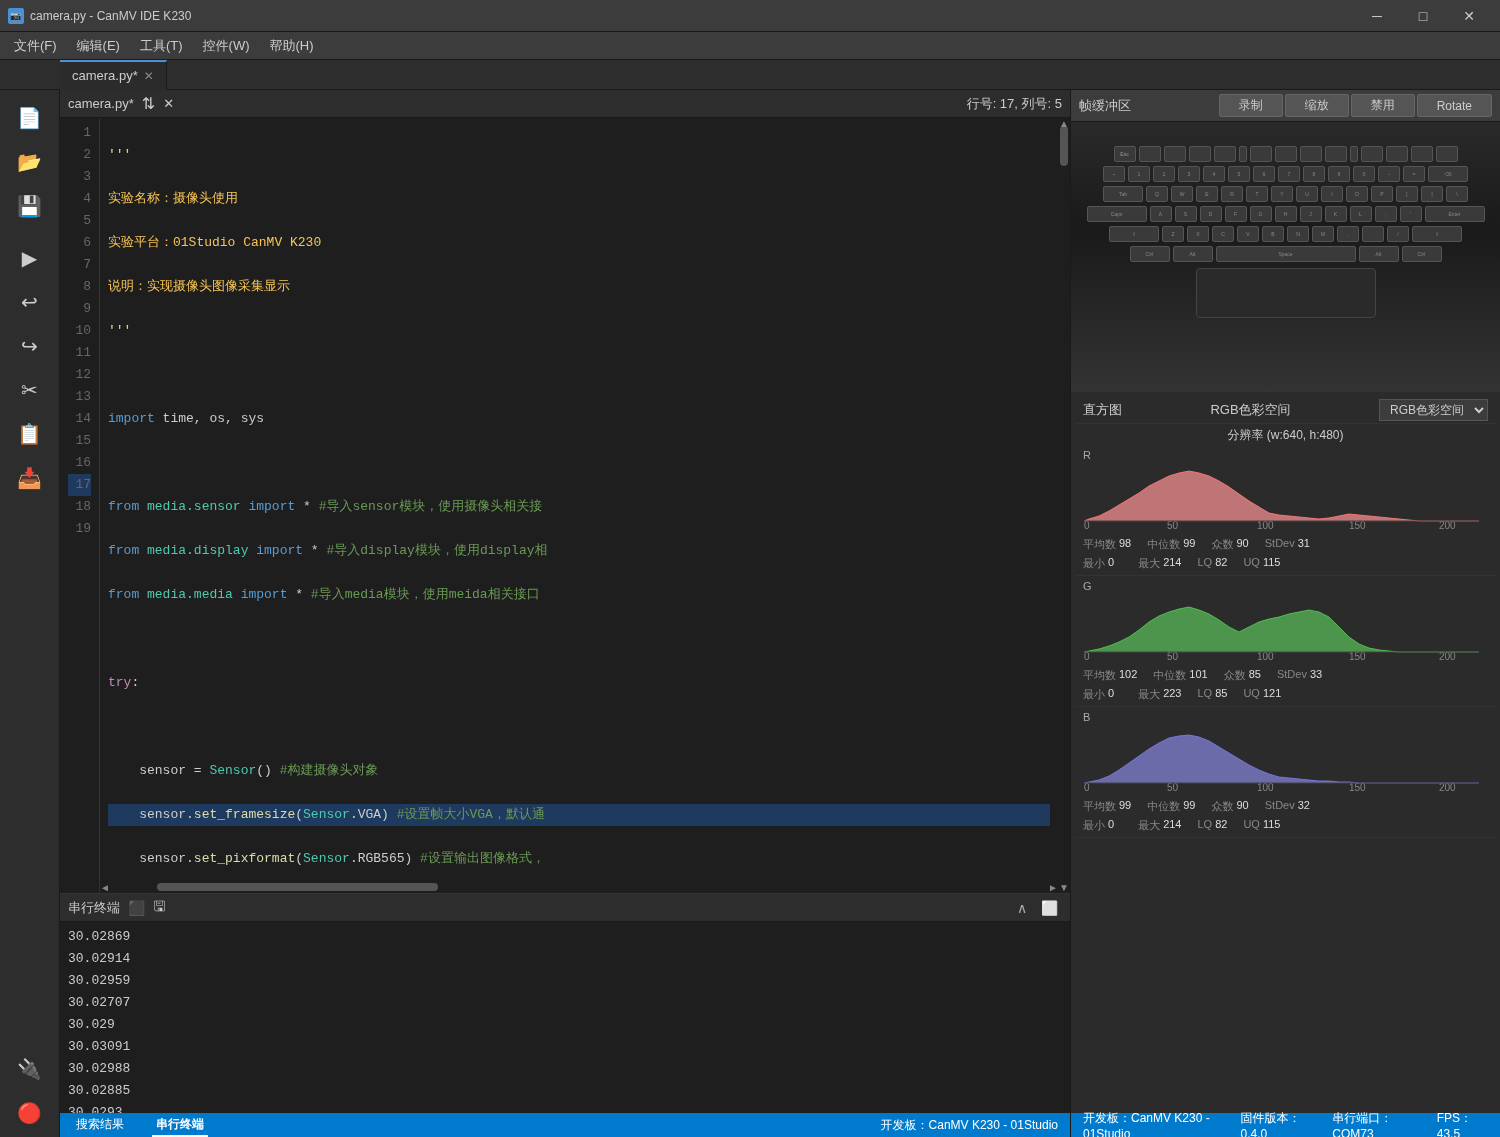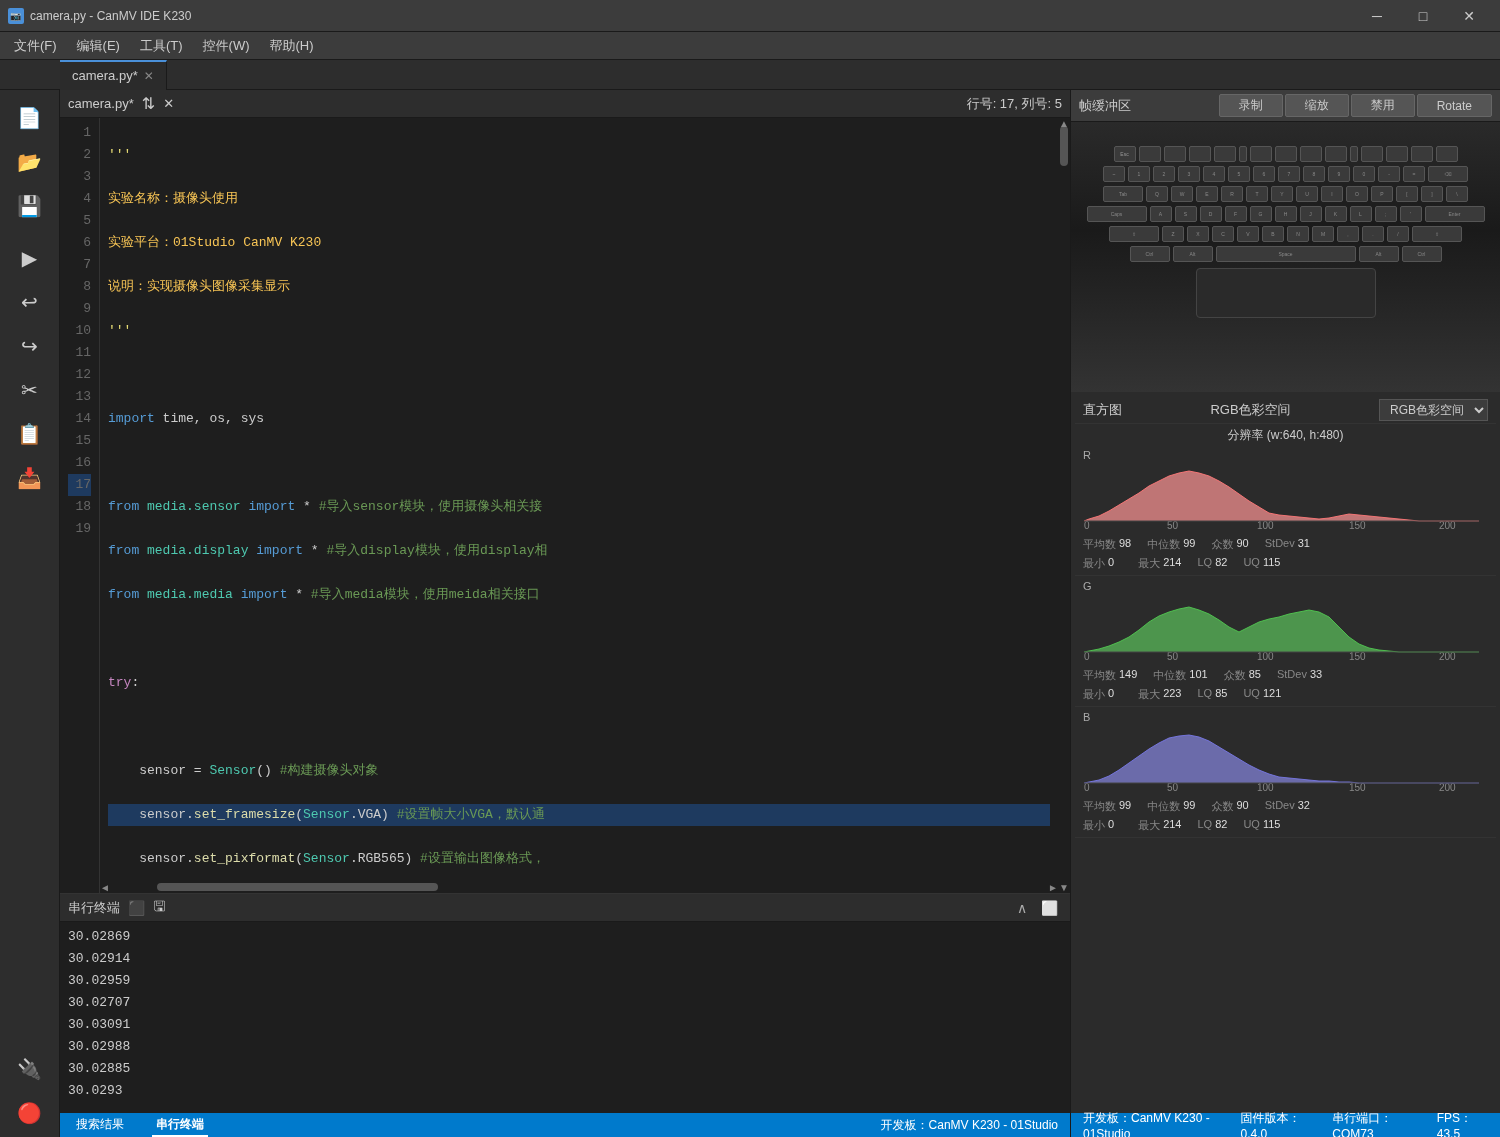--- a/index.html
+++ b/index.html
@@ -574,20 +574,21 @@
         <div id="terminal-header-right">
           <div class="term-icon-btn">∧</div>
           <div class="term-icon-btn">⬜</div>
         </div>
       </div>
       <div id="terminal-content">
         <div>30.02869</div>
         <div>30.02914</div>
         <div>30.02959</div>
         <div>30.02707</div>
+        <div>30.029</div>
         <div>30.03091</div>
         <div>30.02988</div>
         <div>30.02885</div>
         <div>30.0293</div>
 
       </div>
     </div>
 
     <div id="statusbar" style="background:#007acc;">
       <div id="statusbar-tabs">
@@ -784,21 +785,21 @@
             <text x="270" y="68" fill="#888" font-size="10">150</text>
             <text x="360" y="68" fill="#888" font-size="10">200</text>
 
             <path d="M5,60 L10,59 L20,57 L30,54 L40,50 L50,45 L60,38 L70,30 L80,24 L90,20 L100,17 L110,15 L120,18 L130,22 L140,28 L150,35 L160,40 L170,35 L180,30 L190,27 L200,25 L210,22 L220,20 L230,18 L240,20 L250,25 L260,35 L270,45 L280,52 L290,56 L300,58 L310,59 L320,60 L330,60 L360,60 L400,60" fill="rgba(100,220,100,0.6)" stroke="rgba(80,200,80,0.9)" stroke-width="1"></path>
             <line x1="5" y1="60" x2="400" y2="60" stroke="#444" stroke-width="1"></line>
           </svg>
         </div>
         <div class="hist-stats">
           <div class="hist-stat">
               <span class="hist-stat-label">平均数</span>
-              <span class="hist-stat-value">149</span>
+              <span class="hist-stat-value">102</span>
             </div>
           <div class="hist-stat" style="margin-left:8px;">
               <span class="hist-stat-label">中位数</span>
               <span class="hist-stat-value">101</span>
             </div>
           <div class="hist-stat" style="margin-left:8px;">
               <span class="hist-stat-label">众数</span>
               <span class="hist-stat-value">85</span>
             </div>
           <div class="hist-stat" style="margin-left:8px;">

